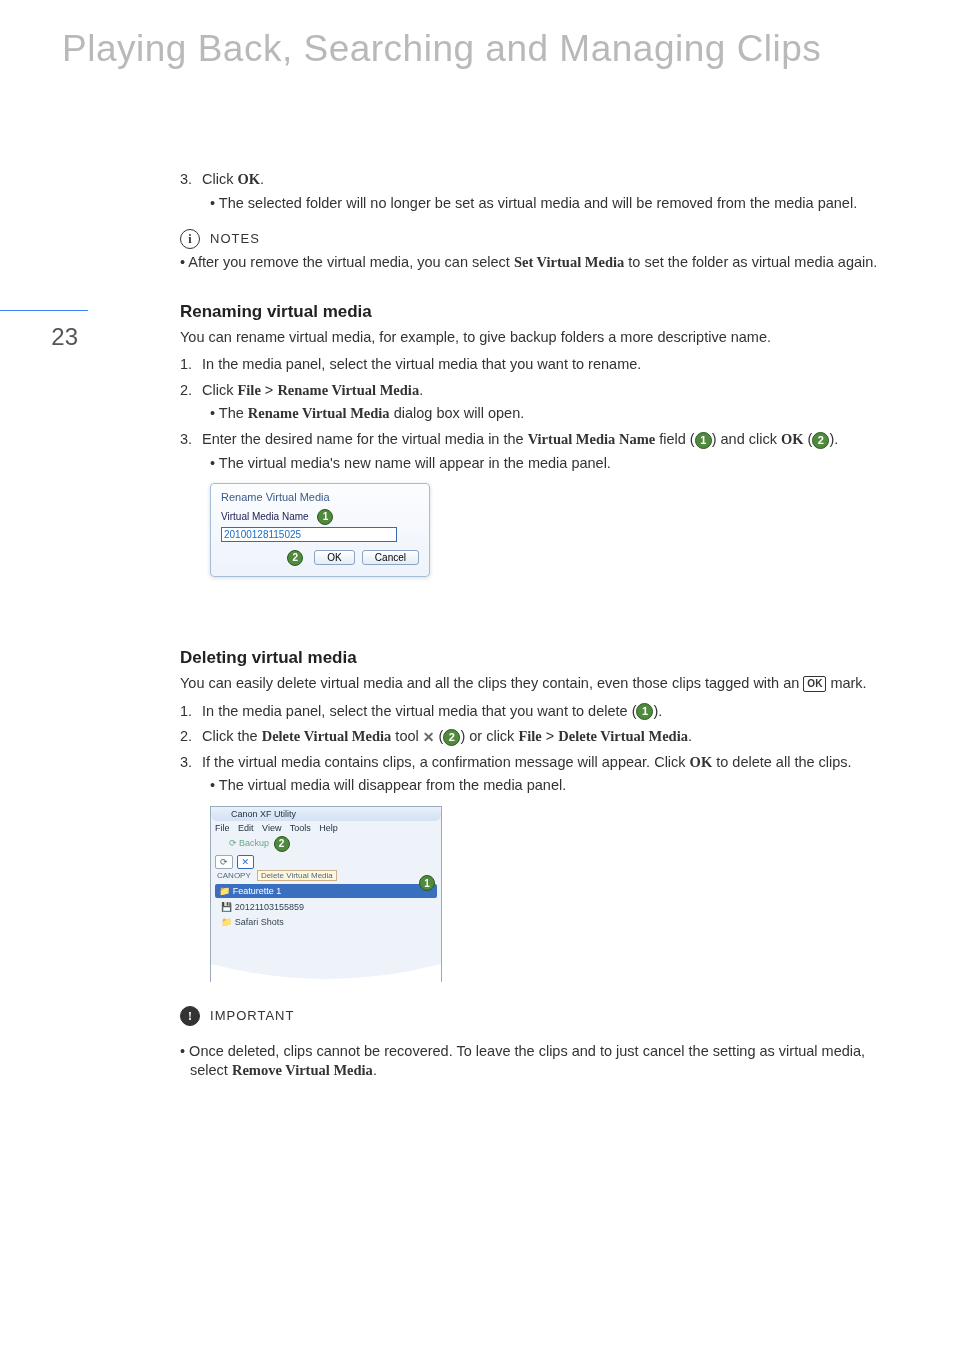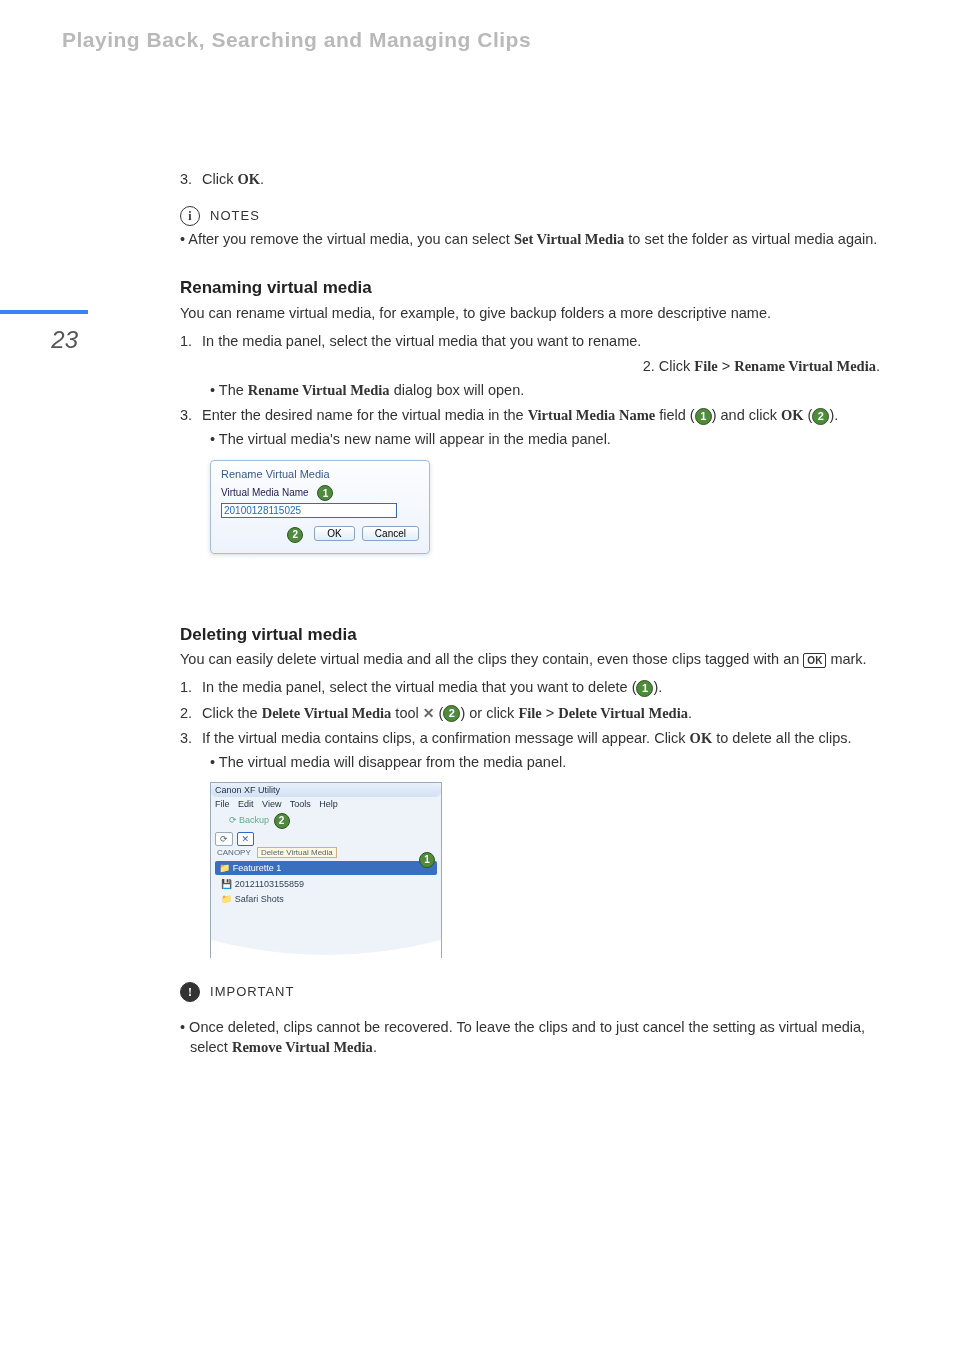--- a/index.html
+++ b/index.html
@@ -14,37 +14,36 @@
   .page {
     position: relative;
     width: 954px;
     height: 1350px;
     box-sizing: border-box;
   }
   .chapter-title {
     position: absolute;
     top: 28px;
     left: 62px;
-    font-size: 21px;
+    font-size: 37px;
     color: #b9b9b9;
-    font-weight: 700;
+    font-weight: 400;
     letter-spacing: 0.5px;
     text-align: center;
   }
   .pagenum-tab {
     position: absolute;
     top: 310px;
     left: 0;
     width: 88px;
-    border-top: 4px solid #3b82f6;
+    border-top: 1px solid #3b82f6;
     text-align: right;
     padding-top: 12px;
     padding-right: 10px;
     box-sizing: border-box;
-    font-style: italic;
   }
   .pagenum {
     font-size: 24px;
     color: #555;
   }
   .content {
     position: absolute;
     top: 170px;
     left: 180px;
     width: 700px;
@@ -190,21 +189,21 @@
     margin-top:10px;
     margin-left:30px;
     width:230px;
     border:1px solid #9ab;
     background:#eef3f9;
     font-size:9px;
     position:relative;
   }
   .app-win .titlebar {
     background:linear-gradient(#e8f0fb,#d3e1f3);
-    padding:1px 4px;
+    padding:1px 20px;
     color:#234;
     border-radius:6px;
   }
   .app-win .menubar {
     padding:1px 4px;
     color:#234;
   }
   .app-win .menubar span{ margin-right:6px;}
   .app-win .toolbar {
     padding:2px 4px;
@@ -249,38 +248,39 @@
 
 
   <div class="content">
 
     <div class="step">
       <span class="num">3.</span>
       <span>
         <span>Click </span><span class="serif">OK</span><span>.</span>
       </span>
     </div>
+    <div class="sub">The selected folder will no longer be set as virtual media and will be removed from the media panel.</div>
 
     <div class="note-block">
       <span class="icon-circle">i</span>
       <span class="label-caps">NOTES</span>
     </div>
     <div style="margin-top:4px; text-indent:-10px; padding-left:10px;">
       • <span>After you remove the virtual media, you can select </span><span class="serif">Set Virtual Media</span><span> to set the folder as virtual media again.</span>
     </div>
 
     <div class="section-heading" style="margin-top:28px;">Renaming virtual media</div>
     <div class="intro">You can rename virtual media, for example, to give backup folders a more descriptive name.</div>
 
     <div class="step">
       <span class="num">1.</span>
       <span>In the media panel, select the virtual media that you want to rename.</span>
     </div>
 
-    <div class="step" style="margin-top:6px;text-align:right;">
+    <div class="step" style="margin-top:6px;">
       <span class="num">2.</span>
       <span>
         <span>Click </span><span class="serif">File</span><span> &gt; </span><span class="serif">Rename Virtual Media</span><span>.</span>
       </span>
     </div>
     <div class="sub">
       <span>The </span><span class="serif">Rename Virtual Media</span><span> dialog box will open.</span>
     </div>
 
     <div class="step" style="margin-top:6px;">

